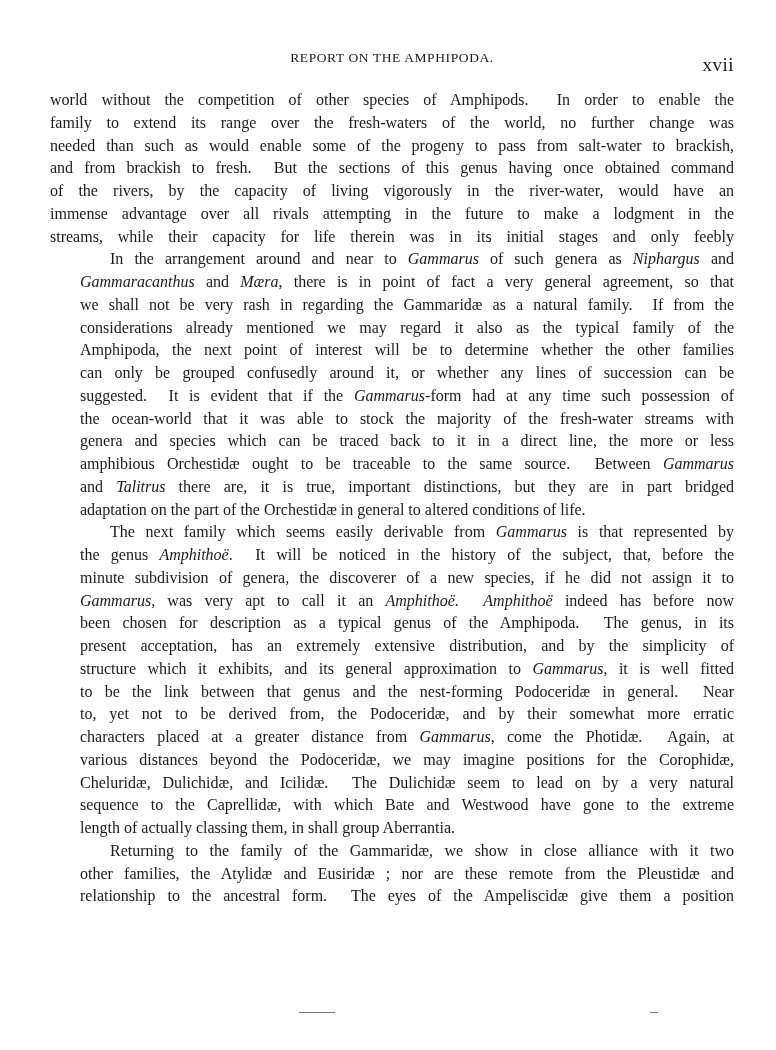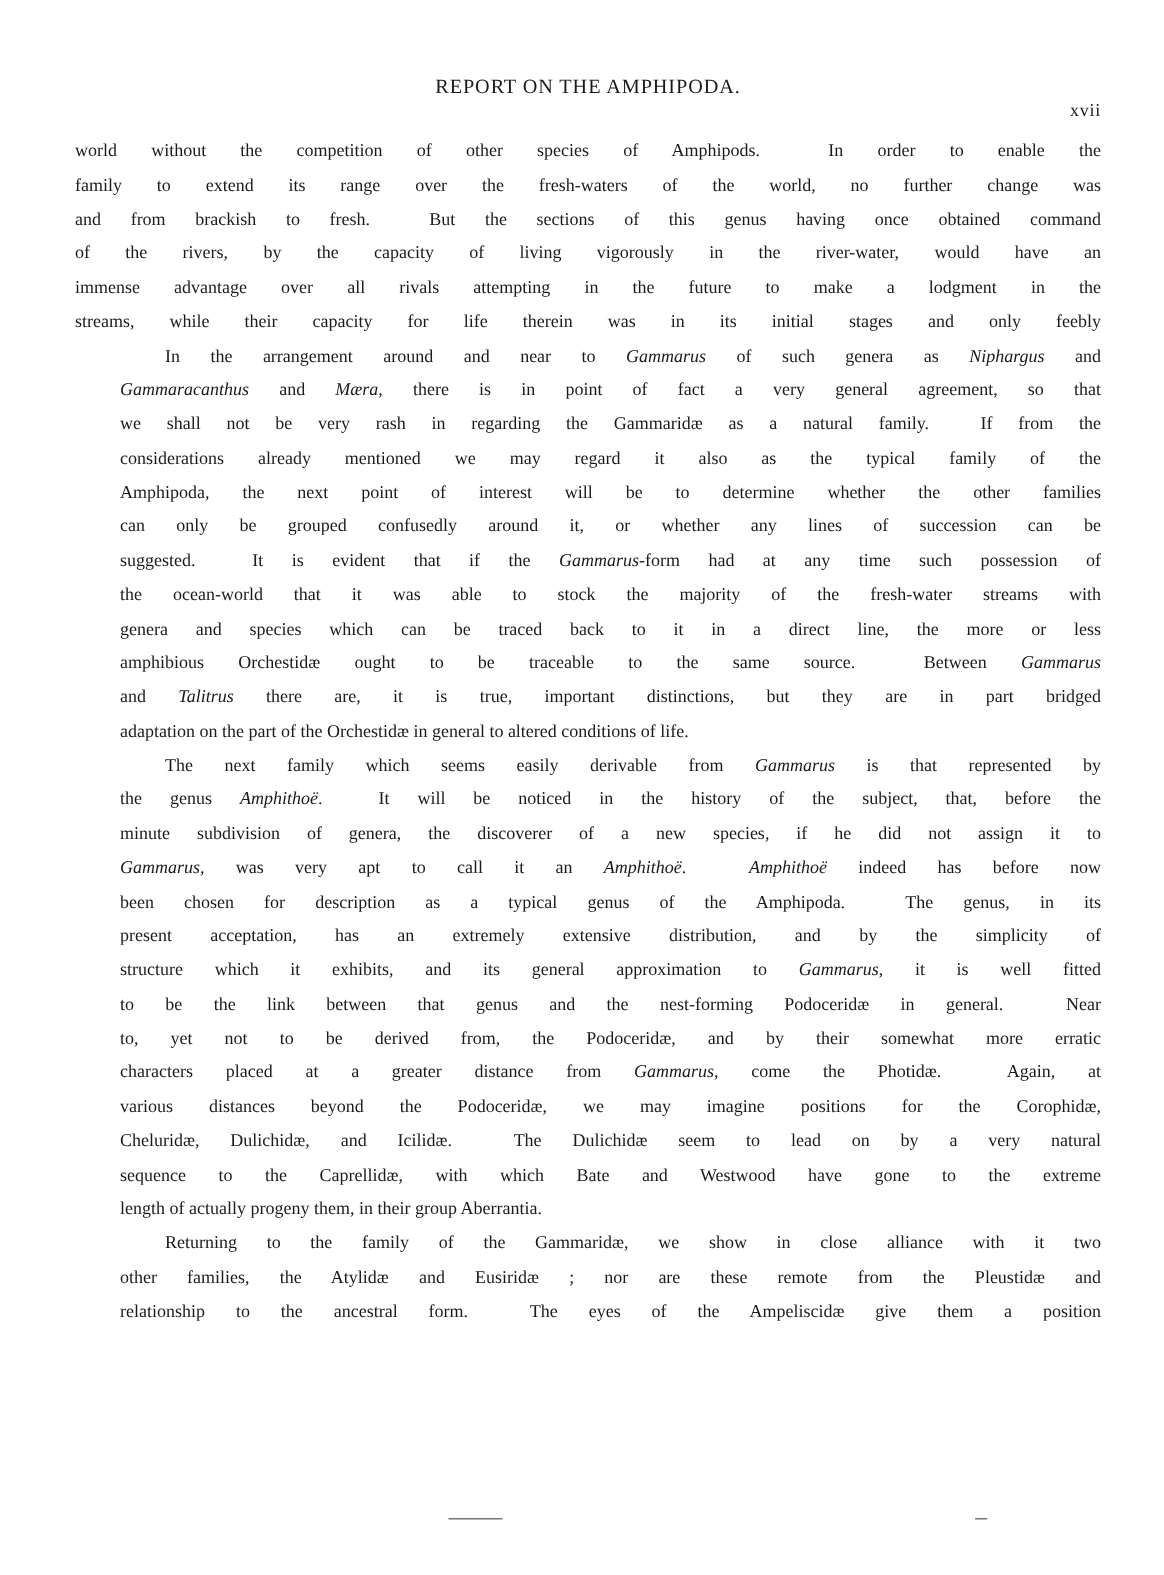--- a/index.html
+++ b/index.html
@@ -11,25 +11,25 @@
   }
   .running-head {
     position: absolute; top: 50px; left: 50px; width: 684px; height: 22px;
     font-size: 13.5px; letter-spacing: 0.6px;
   }
   .running-title {
     position: absolute; left: 0; right: 0; text-align: center;
     font-weight: normal;
   }
   .folio {
-    position: absolute; right: 0; top: 16px; font-size: 12px; letter-spacing: 0.5px;
+    position: absolute; right: 0; top: 4px; font-size: 19px; letter-spacing: 0.5px;
   }
   .body-text {
     position: absolute; top: 89px; left: 50px; width: 684px;
-    font-size: 12px; line-height: 22.75px; text-align: justify;
+    font-size: 16px; line-height: 22.75px; text-align: justify;
   }
   .para { margin: 0; text-indent: 0; }
   .para.indent { text-indent: 30px; }
   .line { display: block; text-align: justify; text-align-last: justify; white-space: nowrap; }
   .line.last { text-align-last: left; }
   i { font-style: italic; }
   .smudge {
     position: absolute; top: 1012px; height: 1px; background: #777;
   }
 </style>
@@ -39,20 +39,21 @@
 <div class="page">
   <div class="running-head">
     <div class="running-title">REPORT ON THE AMPHIPODA.</div>
     <div class="folio">xvii</div>
   </div>
 
   <div class="body-text" id="body-text">
       <div class="para">
         <span class="line">world without the competition of other species of Amphipods. &nbsp;In order to enable the</span>
         <span class="line">family to extend its range over the fresh-waters of the world, no further change was</span>
+        <span class="line">needed than such as would enable some of the progeny to pass from salt-water to brackish,</span>
         <span class="line">and from brackish to fresh. &nbsp;But the sections of this genus having once obtained command</span>
         <span class="line">of the rivers, by the capacity of living vigorously in the river-water, would have an</span>
         <span class="line">immense advantage over all rivals attempting in the future to make a lodgment in the</span>
         <span class="line">streams, while their capacity for life therein was in its initial stages and only feebly</span>
       </div>
       <div class="para indent">
         <span class="line" style="padding-left: 30px;">In the arrangement around and near to <i>Gammarus</i> of such genera as <i>Niphargus</i> and</span>
         <span class="line"><i>Gammaracanthus</i> and <i>Mæra</i>, there is in point of fact a very general agreement, so that</span>
         <span class="line">we shall not be very rash in regarding the Gammaridæ as a natural family. &nbsp;If from the</span>
         <span class="line">considerations already mentioned we may regard it also as the typical family of the</span>
@@ -72,21 +73,21 @@
         <span class="line"><i>Gammarus</i>, was very apt to call it an <i>Amphithoë</i>. &nbsp;<i>Amphithoë</i> indeed has before now</span>
         <span class="line">been chosen for description as a typical genus of the Amphipoda. &nbsp;The genus, in its</span>
         <span class="line">present acceptation, has an extremely extensive distribution, and by the simplicity of</span>
         <span class="line">structure which it exhibits, and its general approximation to <i>Gammarus</i>, it is well fitted</span>
         <span class="line">to be the link between that genus and the nest-forming Podoceridæ in general. &nbsp;Near</span>
         <span class="line">to, yet not to be derived from, the Podoceridæ, and by their somewhat more erratic</span>
         <span class="line">characters placed at a greater distance from <i>Gammarus</i>, come the Photidæ. &nbsp;Again, at</span>
         <span class="line">various distances beyond the Podoceridæ, we may imagine positions for the Corophidæ,</span>
         <span class="line">Cheluridæ, Dulichidæ, and Icilidæ. &nbsp;The Dulichidæ seem to lead on by a very natural</span>
         <span class="line">sequence to the Caprellidæ, with which Bate and Westwood have gone to the extreme</span>
-        <span class="line last">length of actually progeny them, in their group Aberrantia.</span>
+        <span class="line last">length of actually classing them, in shall group Aberrantia.</span>
       </div>
       <div class="para indent">
         <span class="line" style="padding-left: 30px;">Returning to the family of the Gammaridæ, we show in close alliance with it two</span>
         <span class="line">other families, the Atylidæ and Eusiridæ ; nor are these remote from the Pleustidæ and</span>
         <span class="line">relationship to the ancestral form. &nbsp;The eyes of the Ampeliscidæ give them a position</span>
       </div>
     </div>
 
   <div class="smudge" style="left:299px;width:36px;"></div>
   <div class="smudge" style="left:650px;width:8px;"></div>

